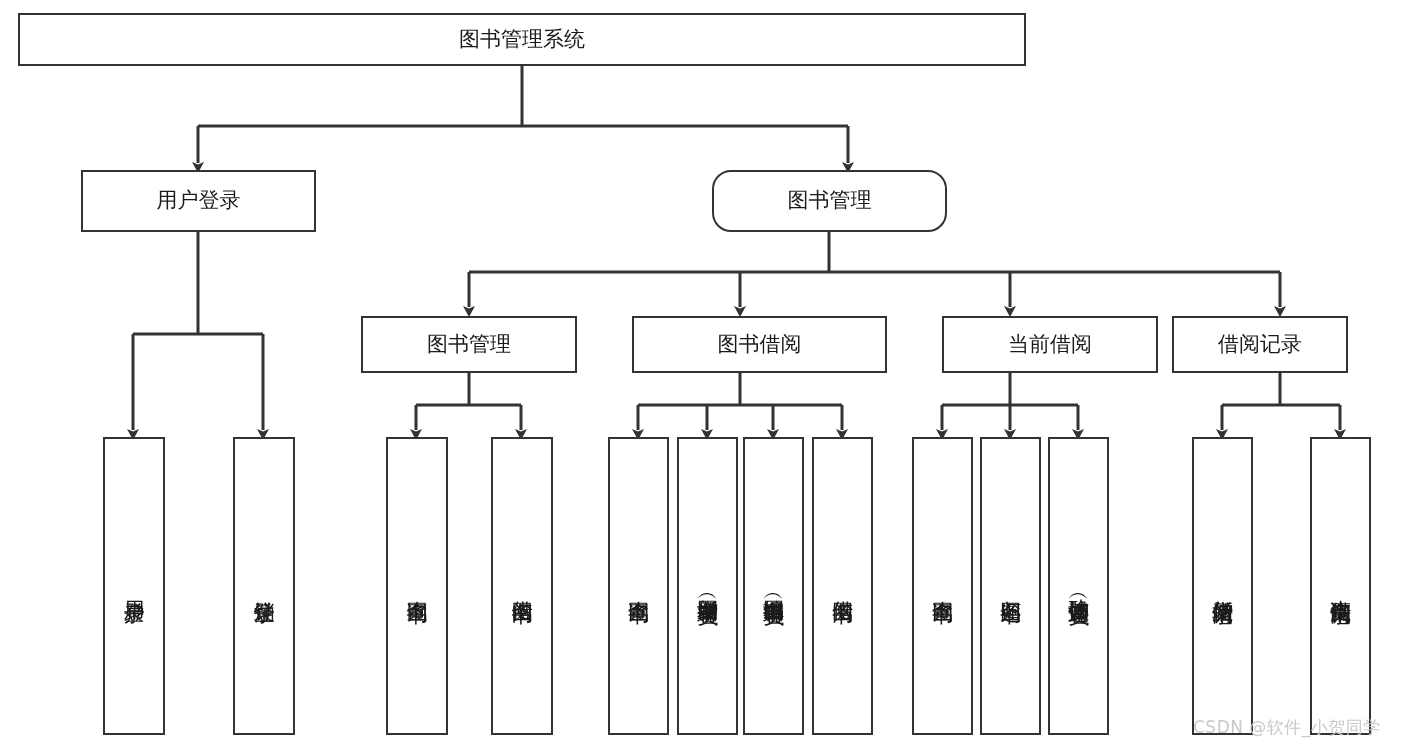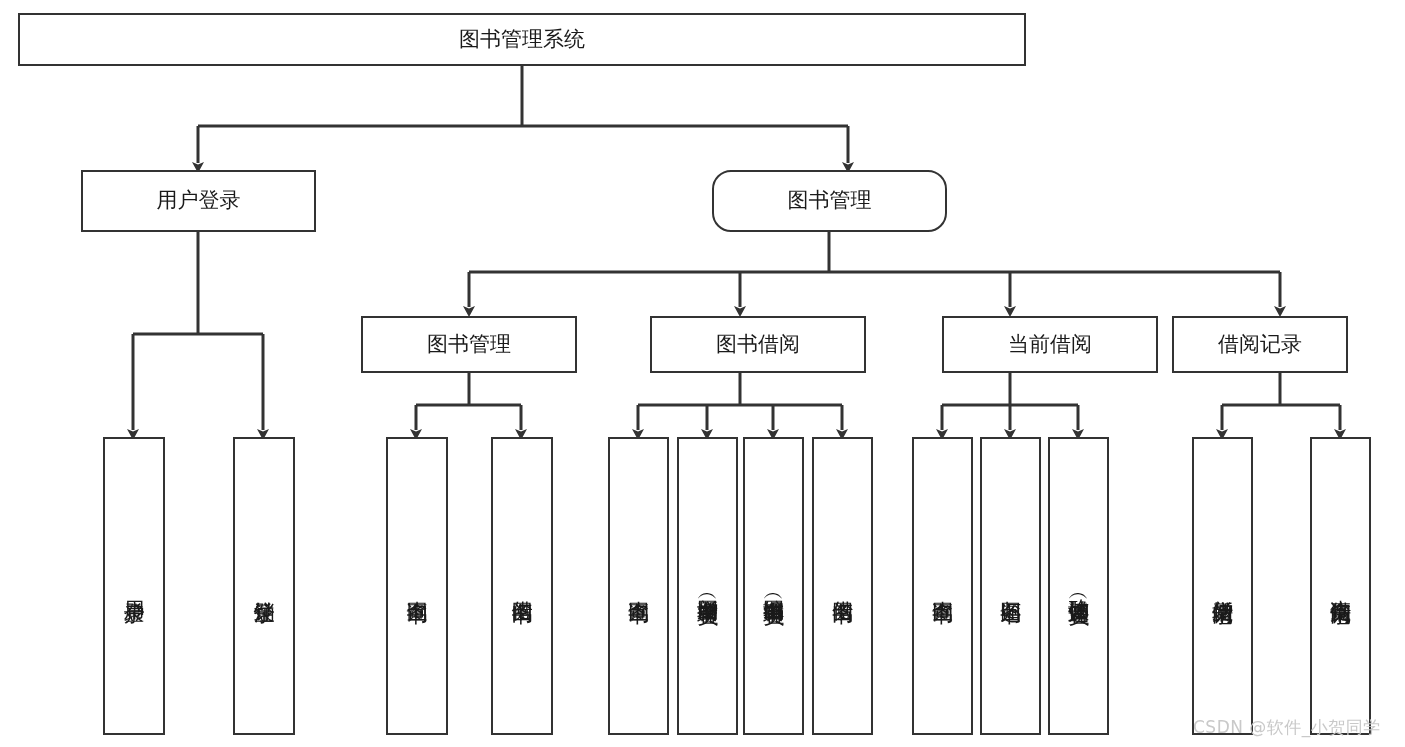--- a/index.html
+++ b/index.html
@@ -132,21 +132,21 @@
   <div class="node-box horizontal" style="left:81px;top:170px;width:235px;height:62px;">
     <span>用户登录</span>
   </div>
   <div class="node-box horizontal" style="left:712px;top:170px;width:235px;height:62px;border-radius:19px;">
     <span>图书管理</span>
   </div>
 
   <div class="node-box horizontal" style="left:361px;top:316px;width:216px;height:57px;">
     <span>图书管理</span>
   </div>
-  <div class="node-box horizontal" style="left:632px;top:316px;width:216px;height:57px;margin-left:18px;">
+  <div class="node-box horizontal" style="left:632px;top:316px;width:255px;height:57px;">
     <span>图书借阅</span>
   </div>
   <div class="node-box horizontal" style="left:902px;top:316px;width:216px;height:57px;margin-left:40px;">
     <span>当前借阅</span>
   </div>
   <div class="node-box horizontal" style="left:1172px;top:316px;width:176px;height:57px;">
     <span>借阅记录</span>
   </div>
 
   <div class="node-box vertical" style="left:103px;top:437px;width:62px;height:298px;">

